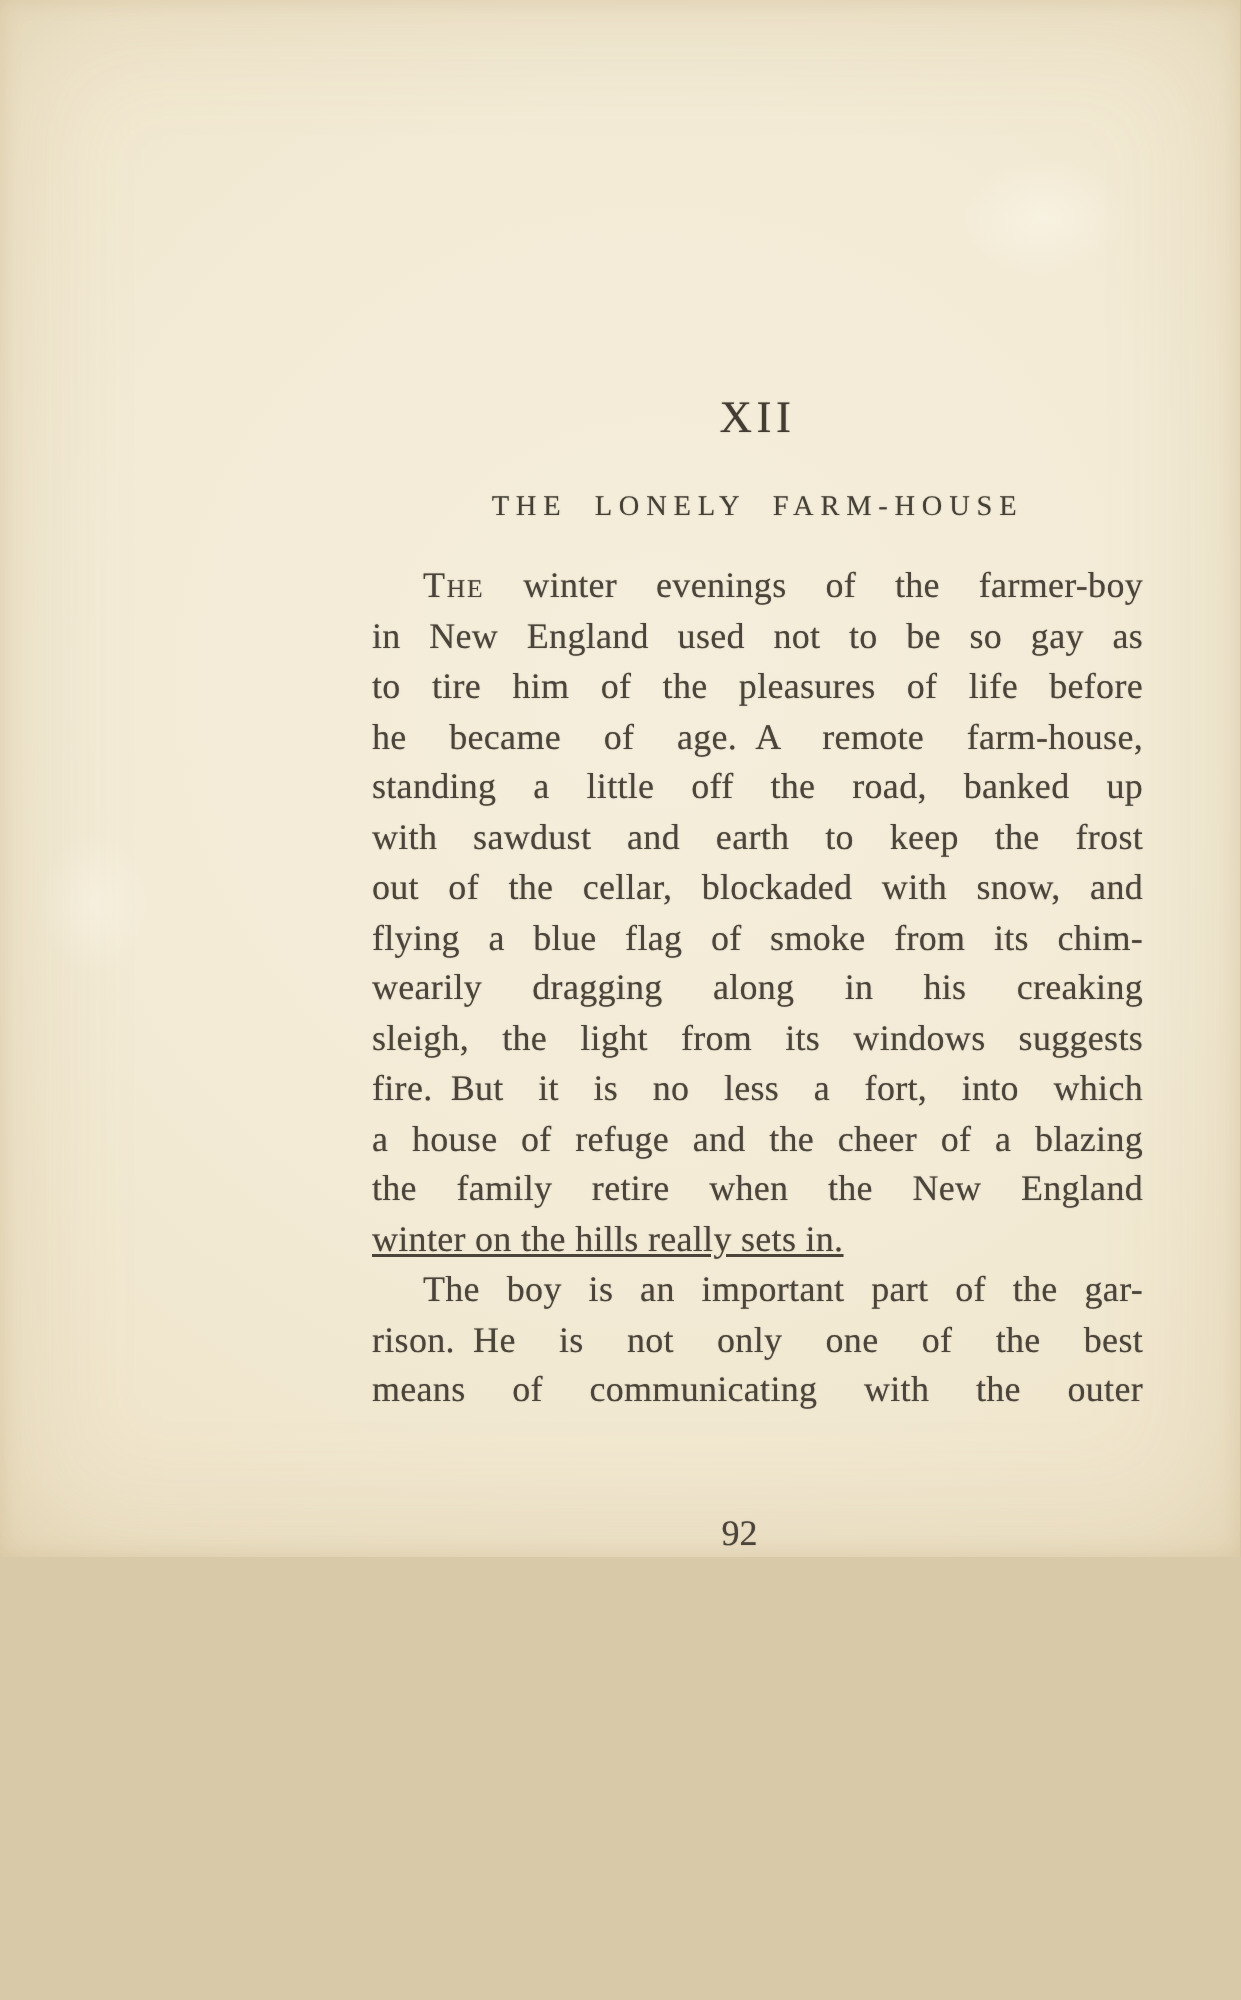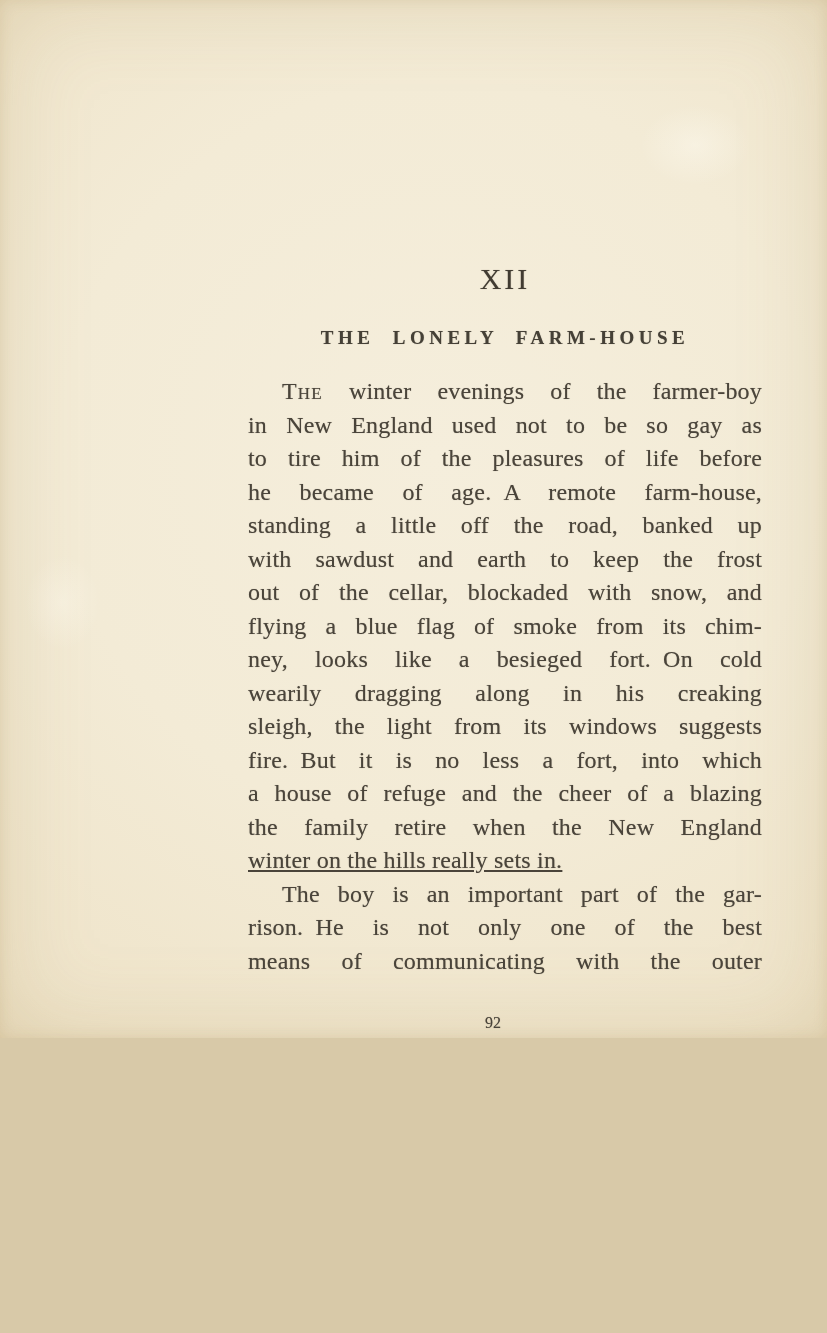--- a/index.html
+++ b/index.html
@@ -58,21 +58,21 @@
     text-shadow: 0 0 1px rgba(66, 60, 50, 0.45);
   }
   .chapter-title {
     position: absolute;
     left: 248px;
     width: 514px;
     top: 327px;
     margin: 0;
     text-align: center;
     font-size: 19px;
-    font-weight: bold;
+    font-weight: normal;
     letter-spacing: 4.5px;
     word-spacing: 9px;
     color: #454036;
     text-shadow: 0 0 1px rgba(66, 60, 50, 0.4);
   }
   .bodytext {
     position: absolute;
     left: 248px;
     top: 375px;
     width: 514px;
@@ -96,21 +96,21 @@
   .lead-caps {
     font-variant: small-caps;
     letter-spacing: 1.2px;
   }
   .page-num {
     position: absolute;
     left: 248px;
     width: 514px;
     top: 1009px;
     text-align: center;
-    font-size: 16px;
+    font-size: 24px;
     line-height: 28px;
     transform: translateX(-12px);
     color: #4a443a;
     text-shadow: 0 0 0.8px rgba(74, 68, 58, 0.5);
     font-family: Liberation Serif, serif;
   }
 </style>
 </head>
 <body>
 
@@ -126,21 +126,20 @@
 
   <div class="bodytext">
     <div class="line indent"><span class="lead-caps">The</span> <span>winter evenings of the farmer-boy</span></div>
     <div class="line">in New England used not to be so gay as</div>
     <div class="line">to tire him of the pleasures of life before</div>
     <div class="line">he became of age. A remote farm-house,</div>
     <div class="line">standing a little off the road, banked up</div>
     <div class="line">with sawdust and earth to keep the frost</div>
     <div class="line">out of the cellar, blockaded with snow, and</div>
     <div class="line">flying a blue flag of smoke from its chim-</div>
-    <div class="line">ney, looks like a besieged fort. On cold</div>
     <div class="line">wearily dragging along in his creaking</div>
     <div class="line">sleigh, the light from its windows suggests</div>
     <div class="line">fire. But it is no less a fort, into which</div>
     <div class="line">a house of refuge and the cheer of a blazing</div>
     <div class="line">the family retire when the New England</div>
     <div class="line flush">winter on the hills really sets in.</div>
     <div class="line indent">The boy is an important part of the gar-</div>
     <div class="line">rison. He is not only one of the best</div>
     <div class="line">means of communicating with the outer</div>
   </div>

